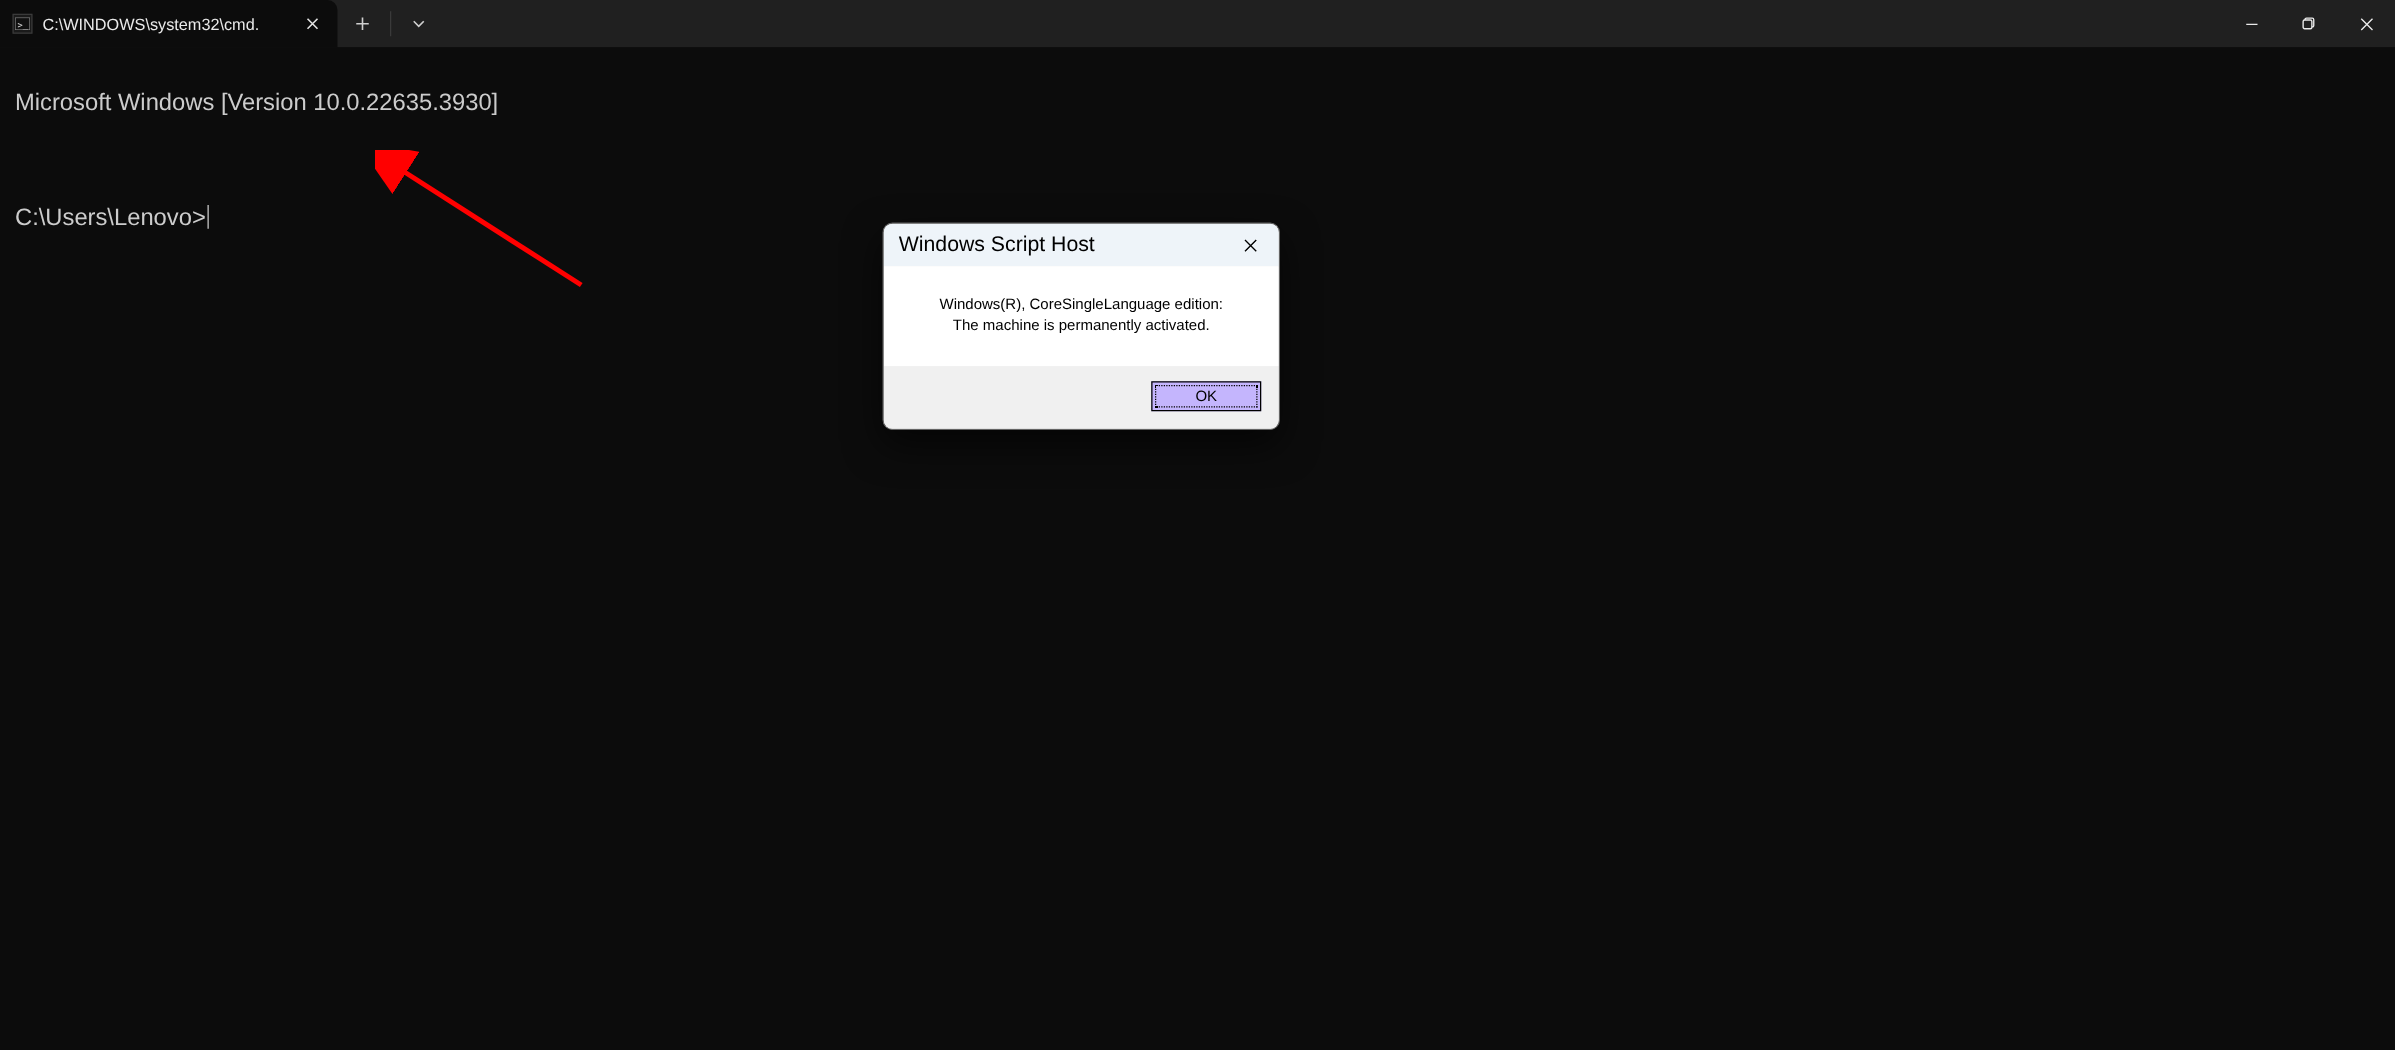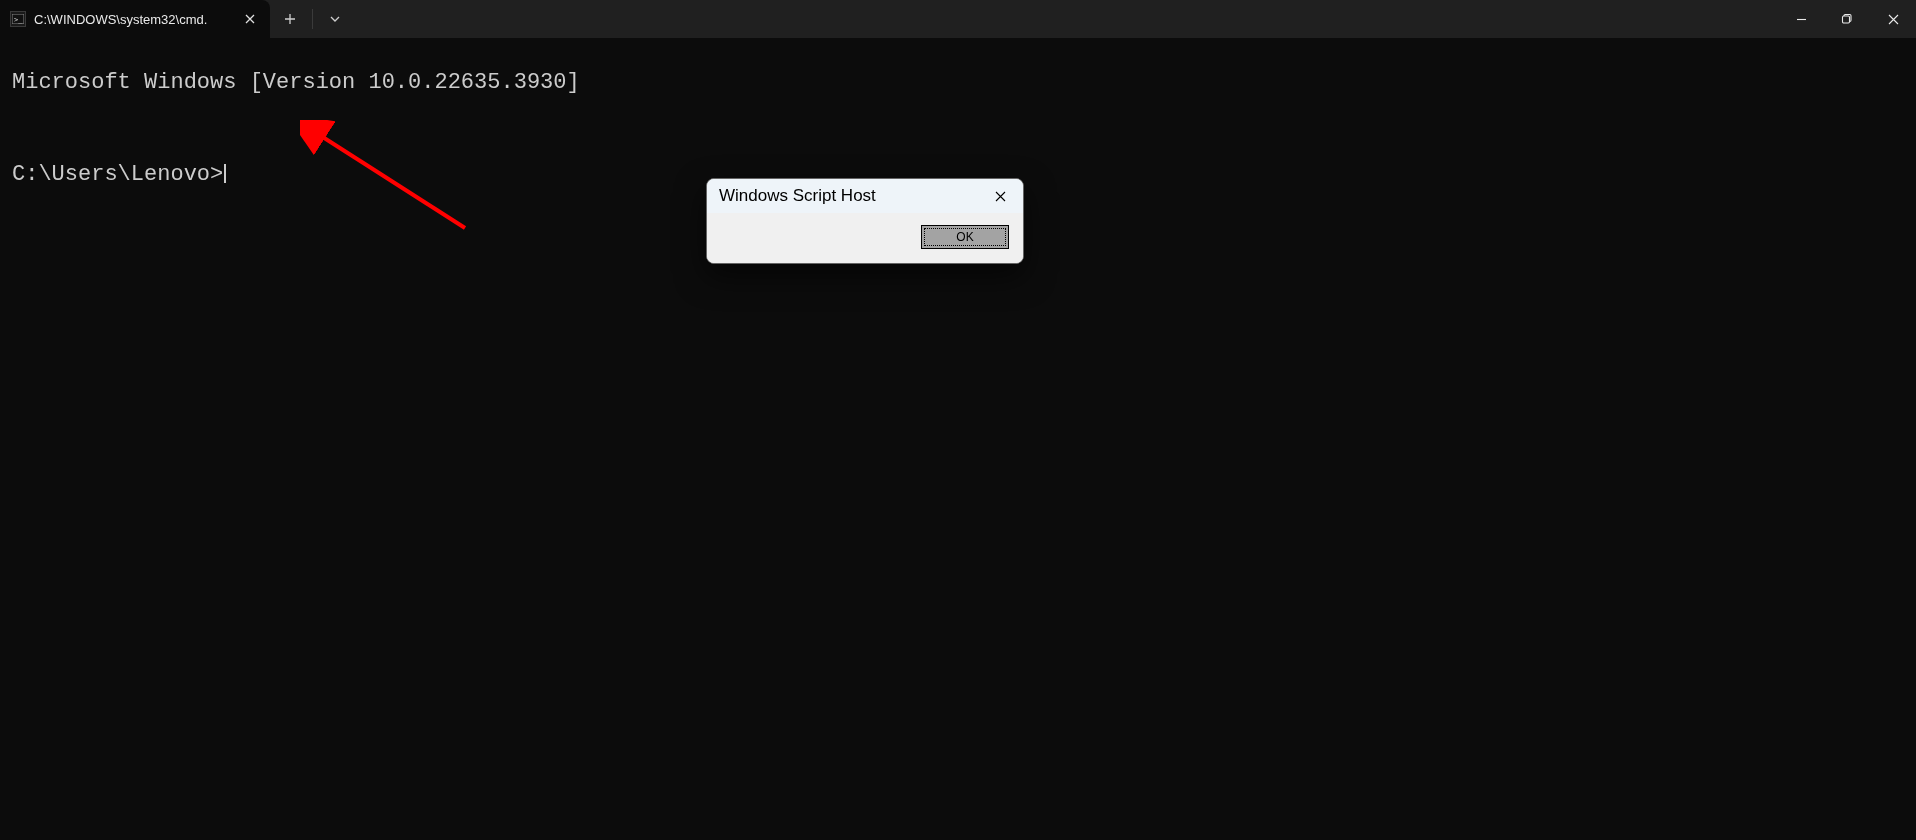--- a/index.html
+++ b/index.html
@@ -65,22 +65,22 @@
   }
 
   svg { display: block; }
 
   
   .terminal {
     position: absolute;
     top: 38px; left: 0; right: 0; bottom: 0;
     background: #0c0c0c;
     color: #cccccc;
-    font-family: Liberation Mono, monospace;
-    font-size: 22px;
+    font-family: Liberation Sans, sans-serif;
+    font-size: 19px;
     line-height: 23px;
     padding: 10px 12px;
     white-space: pre;
   }
   .line { display: block; }
   .cursor {
     display: inline-block;
     width: 1.5px; height: 19px;
     background: #cccccc;
     vertical-align: -3px;
@@ -129,21 +129,21 @@
     line-height: 17px;
     color: #000;
   }
   .dialog-footer {
     background: #f0f0f0;
     padding: 12px 14px 14px 14px;
     display: flex; justify-content: flex-end;
   }
   .ok-btn {
     width: 88px; height: 24px;
-    background: #a3a3a3;
+    background: #c4b5fd;
     border: 1px solid #000;
     outline: 1px dotted #000;
     outline-offset: -4px;
     font-size: 12px;
     display: flex; align-items: center; justify-content: center;
     cursor: default;
   }
 </style>
 </head>
 <body>
@@ -213,16 +213,20 @@
 
 <div class="dialog">
   <div class="dialog-title">
     <span class="dialog-title-text">Windows Script Host</span>
     <span class="dialog-close">
       <svg width="11" height="11" viewBox="0 0 11 11">
           <path d="M1 1 L10 10 M10 1 L1 10" stroke="#000" stroke-width="1.1"></path>
         </svg>
     </span>
   </div>
+  <div class="dialog-body">
+    <div>Windows(R), CoreSingleLanguage edition:</div>
+    <div>The machine is permanently activated.</div>
+  </div>
   <div class="dialog-footer">
     <div class="ok-btn">OK</div>
   </div>
 </div>
 
 </body></html>

